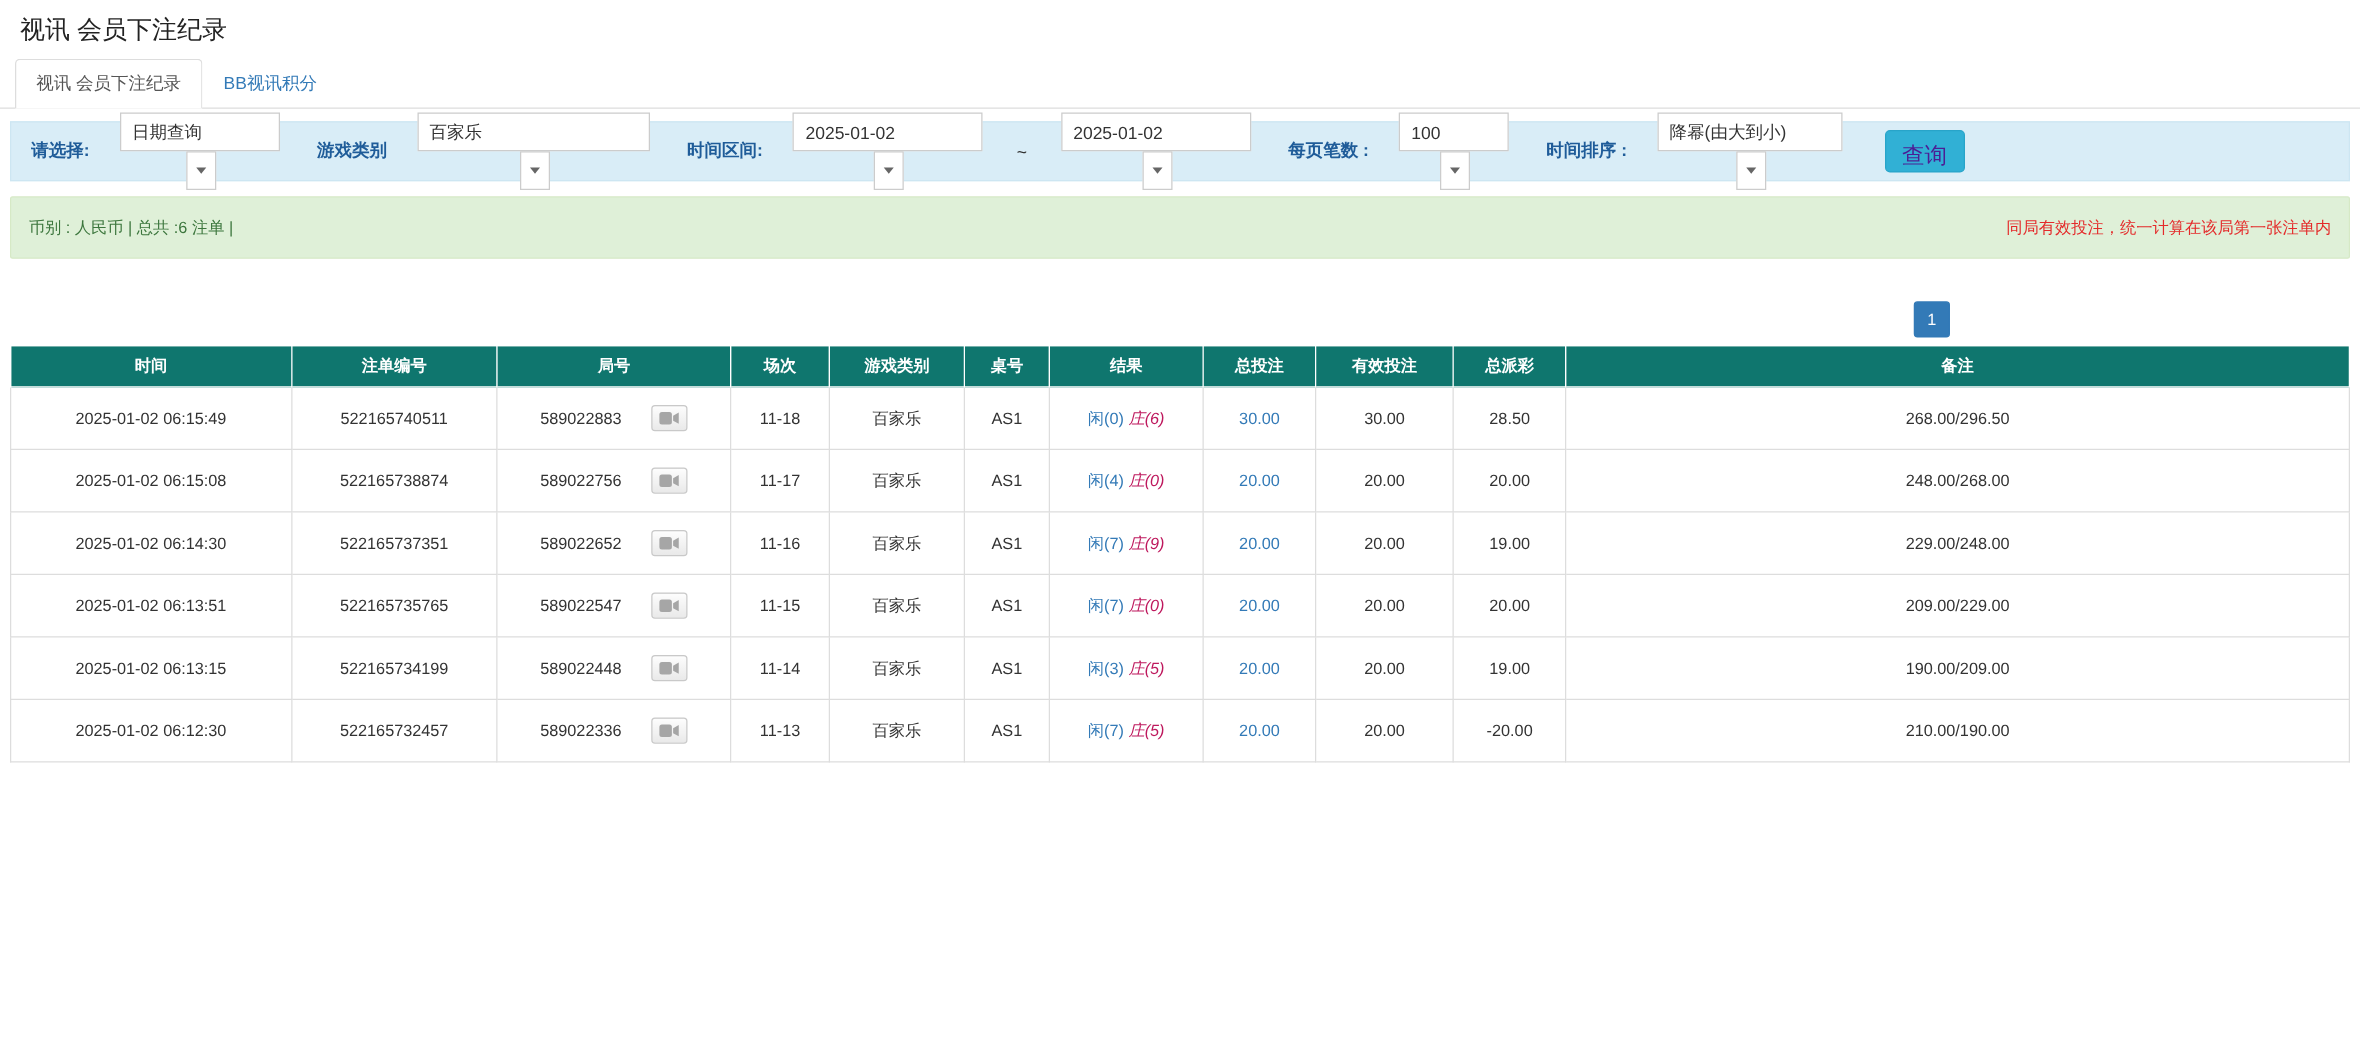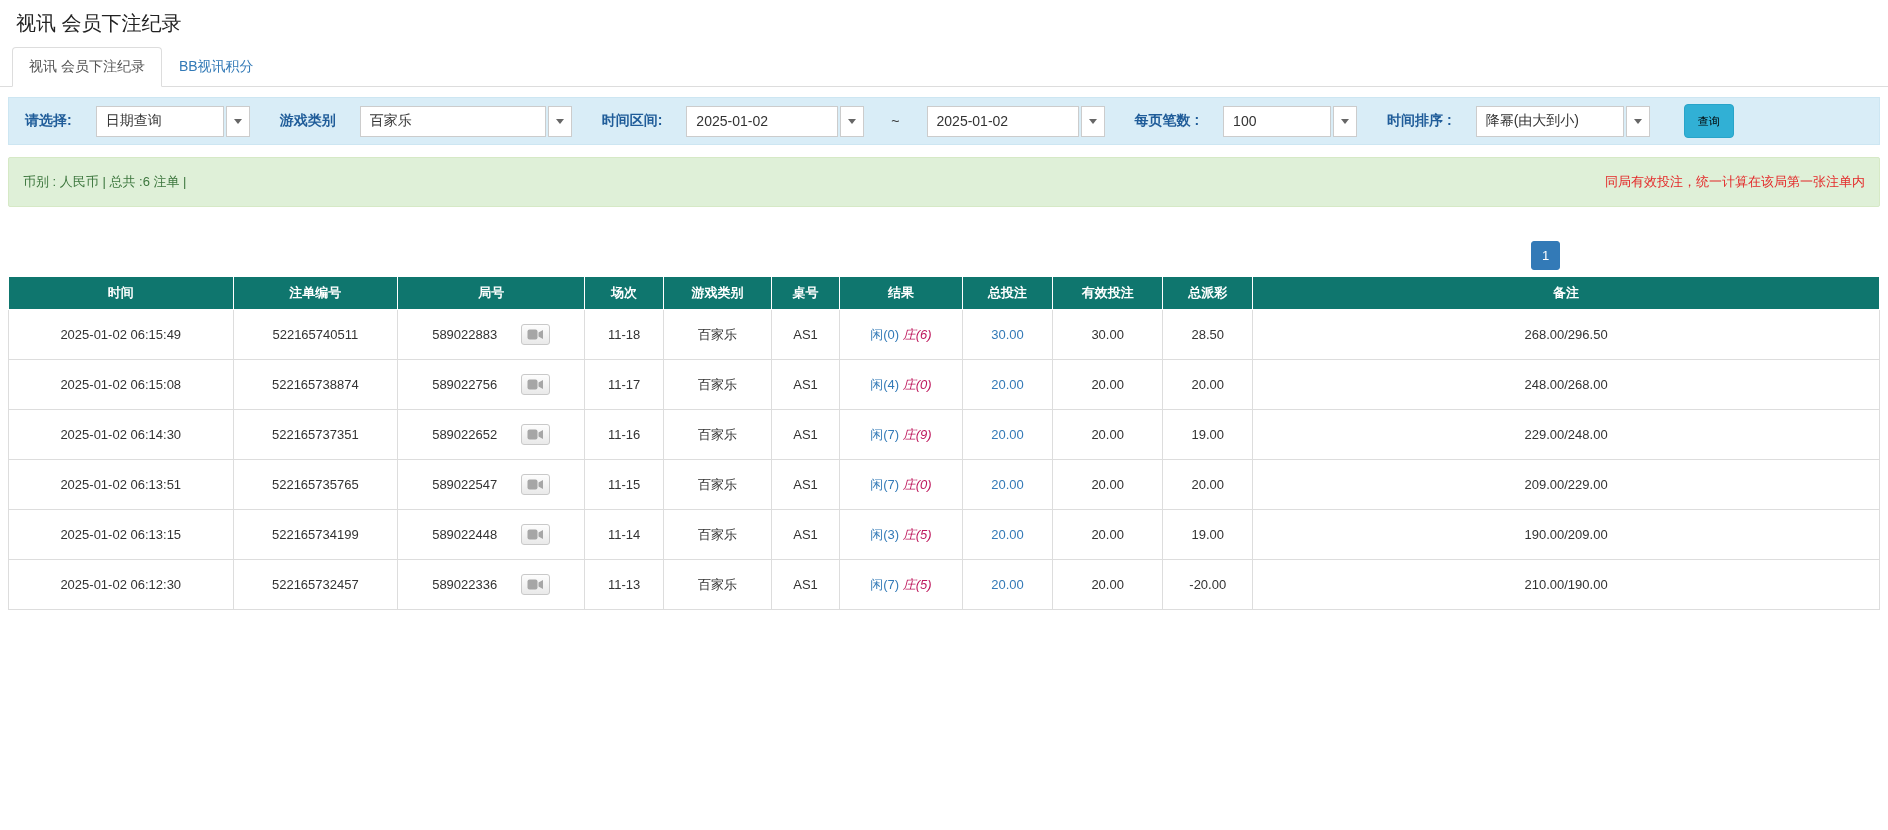--- a/index.html
+++ b/index.html
@@ -52,21 +52,21 @@
     gap: 24px;
     font-size: 14px;
     height: 48px;
   }
   .filter-label {
     color: #1f5c99;
     font-weight: bold;
     white-space: nowrap;
     margin-left: 6px;
   }
-  .combo { display: flex; align-items: center; }
+  .combo { display: flex; align-items: center; flex-direction: column; }
   .combo-value {
     height: 31px;
     background: #fff;
     border: 1px solid #ccc;
     display: flex;
     align-items: center;
     padding: 0 9px;
     font-size: 14px;
     color: #333;
     white-space: nowrap;
@@ -84,30 +84,30 @@
   }
   .caret-shape {
     width: 0; height: 0;
     border-left: 4px solid transparent;
     border-right: 4px solid transparent;
     border-top: 5px solid #666;
   }
   .w-select { width: 128px; }
   .w-game   { width: 186px; }
   .w-date   { width: 152px; }
-  .w-size   { width: 108px; }
+  .w-size   { width: 88px; }
   .w-sort   { width: 148px; }
   .tilde { color: #333; padding: 0 3px; }
   .search-btn {
     margin-left: 10px;
     background: #31b0d5;
-    color: #000000;
+    color: #4c1d95;
     border: 1px solid #28a4c9;
     border-radius: 4px;
-    font-size: 11px;
+    font-size: 18px;
     padding: 7px 13px;
     height: 34px;
     cursor: pointer;
     font-family: inherit;
   }
 
   
   .summary-bar {
     margin: 12px 8px 0 8px;
     background: #dff0d8;

